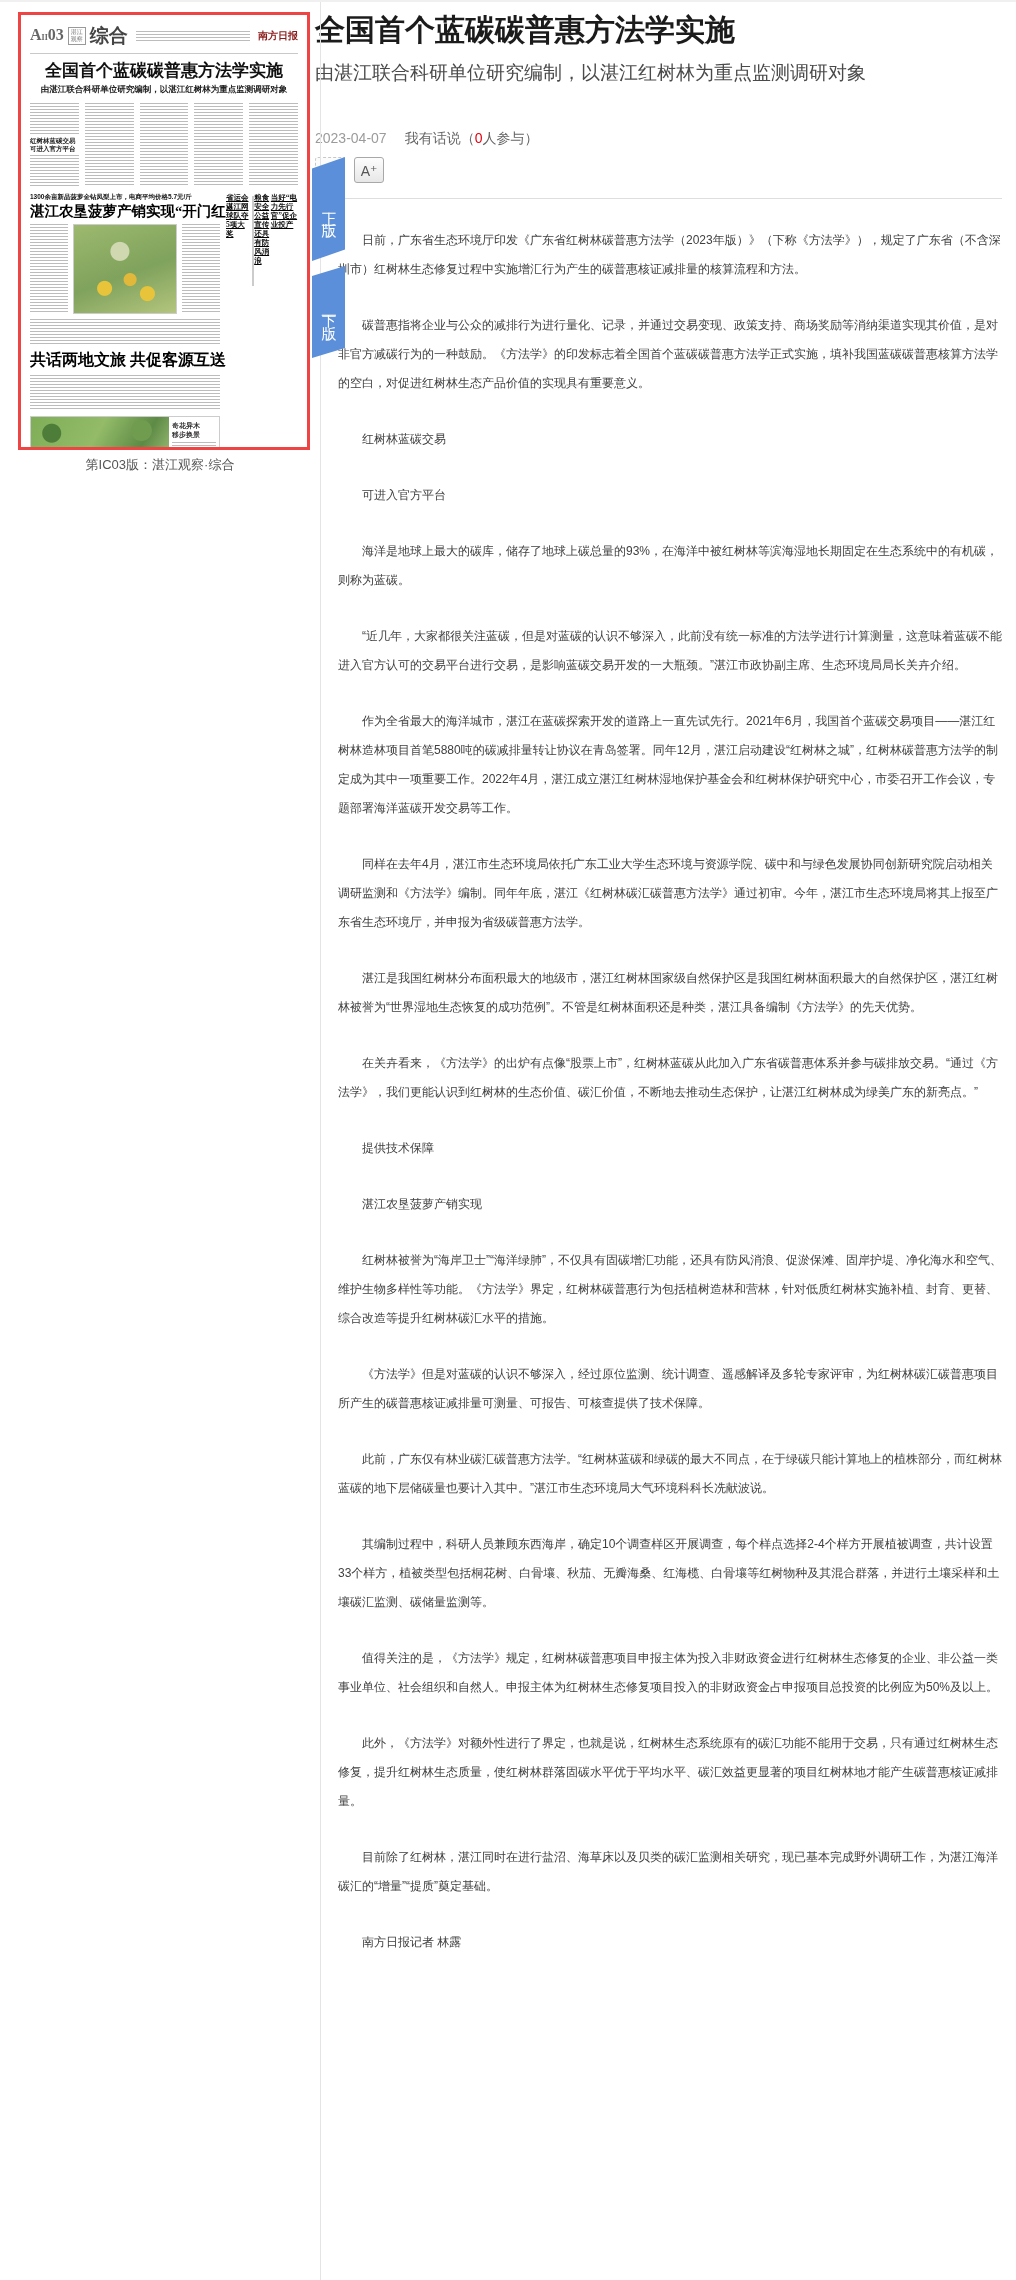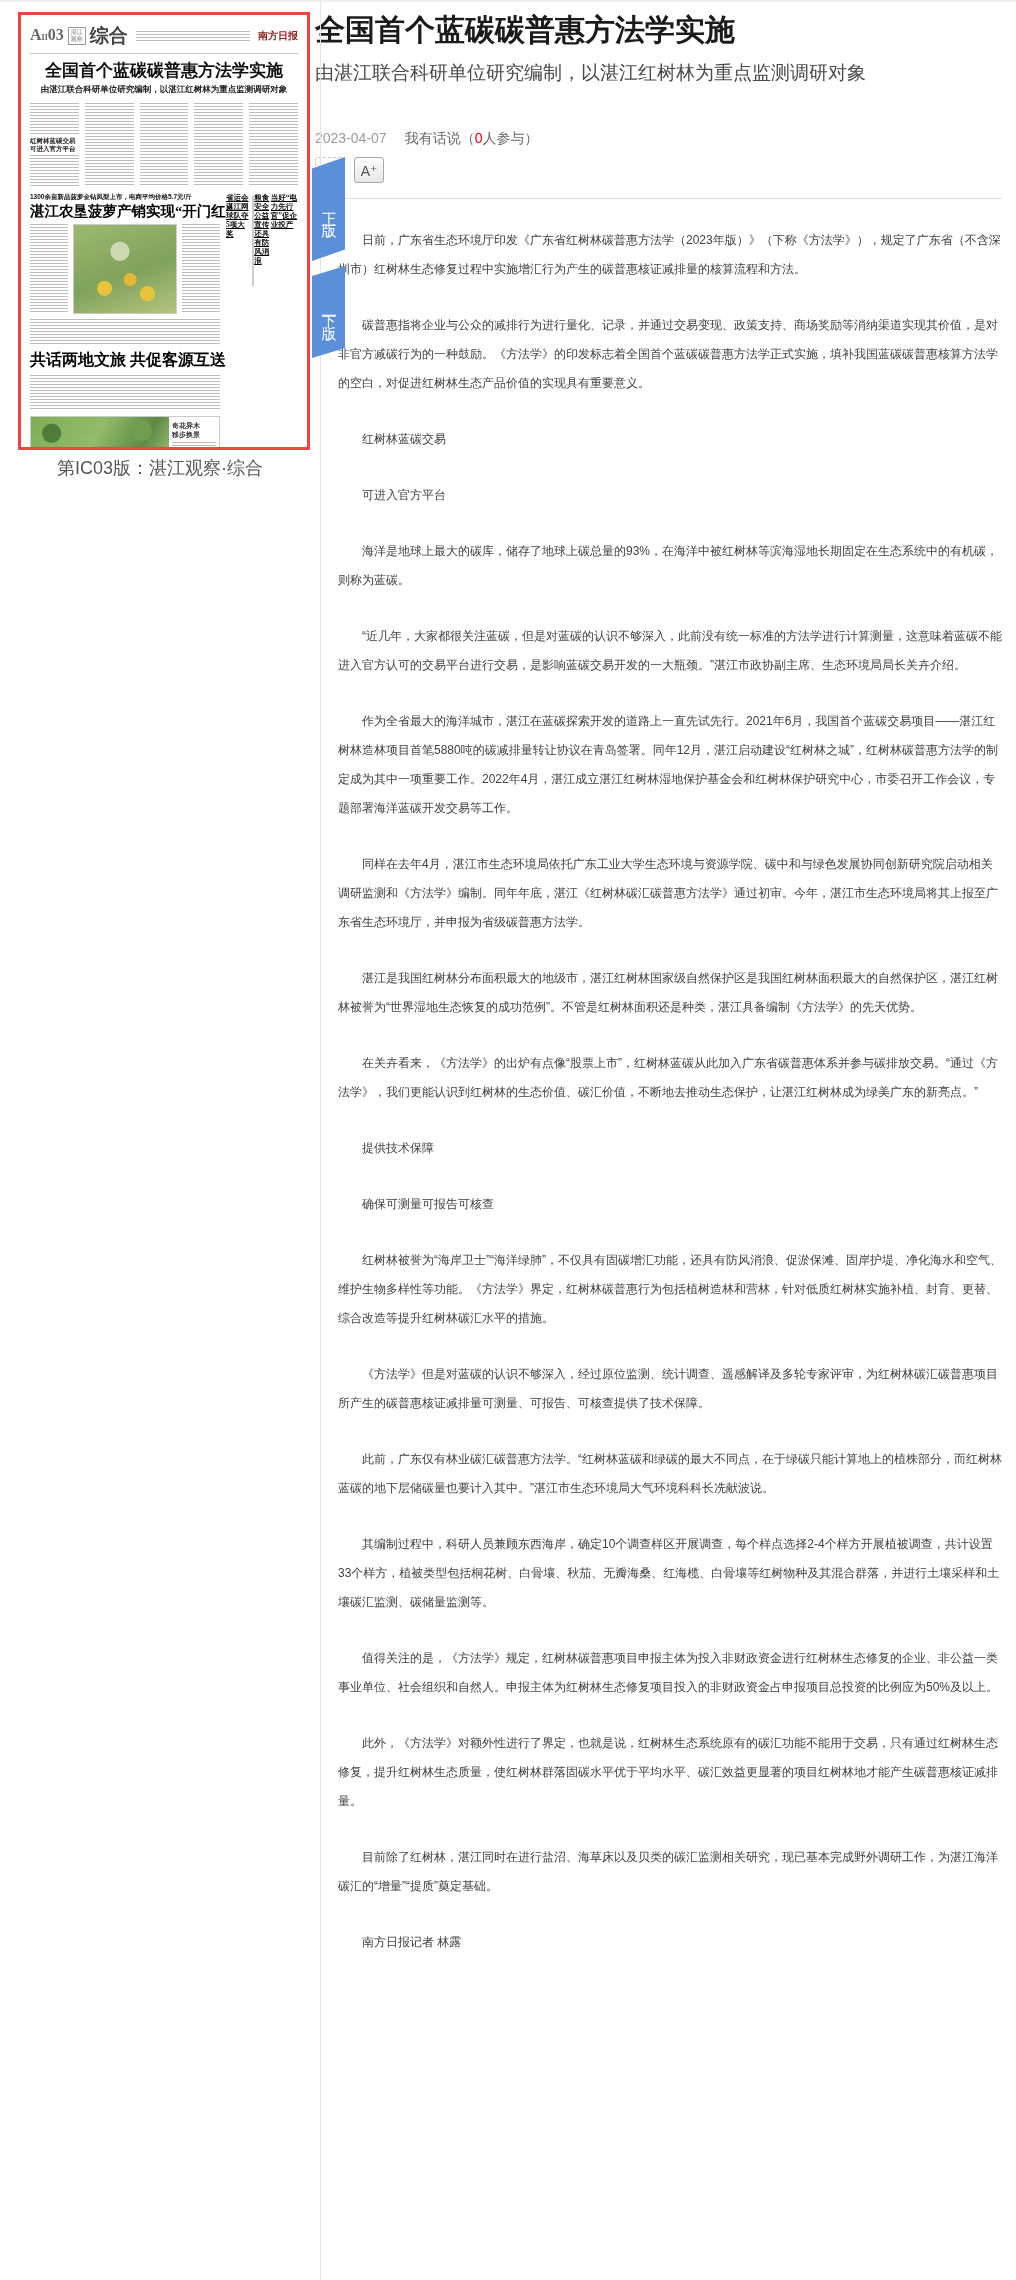--- a/index.html
+++ b/index.html
@@ -69,21 +69,21 @@
 
   .r-hl { font-size:7.5px; font-weight:bold; color:#111; line-height:9px; font-family:"Liberation Serif",serif; }
   .photo-tennis { height:88px; border:1px solid #ccc; margin-top:3px;
       background:
         radial-gradient(circle at 45% 55%, #e8e4da 0 5px, rgba(0,0,0,0) 6px),
         linear-gradient(180deg,#8cb475 0 42%,#5d9173 42% 50%,#3f7e86 50% 100%); }
   .rfake { margin-top:4px; }
 
   
   .thumb-caption { position:absolute; left:0; top:454px; width:320px; text-align:center;
-                   font-size:18px; color:#555; }
+                   font-size:13px; color:#555; }
 
   
   .tabs { position:absolute; left:312px; top:155px; width:33px; z-index:5; }
   .tab { width:33px; background:#5b8fd9; color:#fff; display:flex; align-items:center;
          justify-content:center; writing-mode:vertical-lr; text-orientation:upright;
          font-size:15px; letter-spacing:6px; cursor:pointer; user-select:none;
          clip-path:polygon(0 11%,100% 0,100% 89%,0 100%); }
   .tab.prev { height:104px; margin-bottom:5px; }
   .tab.next { height:92px; }
 
@@ -193,21 +193,21 @@
         <p class="para">碳普惠指将企业与公众的减排行为进行量化、记录，并通过交易变现、政策支持、商场奖励等消纳渠道实现其价值，是对非官方减碳行为的一种鼓励。《方法学》的印发标志着全国首个蓝碳碳普惠方法学正式实施，填补我国蓝碳碳普惠核算方法学的空白，对促进红树林生态产品价值的实现具有重要意义。</p>
         <p class="para">红树林蓝碳交易</p>
         <p class="para">可进入官方平台</p>
         <p class="para">海洋是地球上最大的碳库，储存了地球上碳总量的93%，在海洋中被红树林等滨海湿地长期固定在生态系统中的有机碳，则称为蓝碳。</p>
         <p class="para">“近几年，大家都很关注蓝碳，但是对蓝碳的认识不够深入，此前没有统一标准的方法学进行计算测量，这意味着蓝碳不能进入官方认可的交易平台进行交易，是影响蓝碳交易开发的一大瓶颈。”湛江市政协副主席、生态环境局局长关卉介绍。</p>
         <p class="para">作为全省最大的海洋城市，湛江在蓝碳探索开发的道路上一直先试先行。2021年6月，我国首个蓝碳交易项目——湛江红树林造林项目首笔5880吨的碳减排量转让协议在青岛签署。同年12月，湛江启动建设“红树林之城”，红树林碳普惠方法学的制定成为其中一项重要工作。2022年4月，湛江成立湛江红树林湿地保护基金会和红树林保护研究中心，市委召开工作会议，专题部署海洋蓝碳开发交易等工作。</p>
         <p class="para">同样在去年4月，湛江市生态环境局依托广东工业大学生态环境与资源学院、碳中和与绿色发展协同创新研究院启动相关调研监测和《方法学》编制。同年年底，湛江《红树林碳汇碳普惠方法学》通过初审。今年，湛江市生态环境局将其上报至广东省生态环境厅，并申报为省级碳普惠方法学。</p>
         <p class="para">湛江是我国红树林分布面积最大的地级市，湛江红树林国家级自然保护区是我国红树林面积最大的自然保护区，湛江红树林被誉为“世界湿地生态恢复的成功范例”。不管是红树林面积还是种类，湛江具备编制《方法学》的先天优势。</p>
         <p class="para">在关卉看来，《方法学》的出炉有点像“股票上市”，红树林蓝碳从此加入广东省碳普惠体系并参与碳排放交易。“通过《方法学》，我们更能认识到红树林的生态价值、碳汇价值，不断地去推动生态保护，让湛江红树林成为绿美广东的新亮点。”</p>
         <p class="para">提供技术保障</p>
-        <p class="para">确保可测量可报告可核查</p>
+        <p class="para">湛江农垦菠萝产销实现</p>
         <p class="para">红树林被誉为“海岸卫士”“海洋绿肺”，不仅具有固碳增汇功能，还具有防风消浪、促淤保滩、固岸护堤、净化海水和空气、维护生物多样性等功能。《方法学》界定，红树林碳普惠行为包括植树造林和营林，针对低质红树林实施补植、封育、更替、综合改造等提升红树林碳汇水平的措施。</p>
         <p class="para">《方法学》但是对蓝碳的认识不够深入，经过原位监测、统计调查、遥感解译及多轮专家评审，为红树林碳汇碳普惠项目所产生的碳普惠核证减排量可测量、可报告、可核查提供了技术保障。</p>
         <p class="para">此前，广东仅有林业碳汇碳普惠方法学。“红树林蓝碳和绿碳的最大不同点，在于绿碳只能计算地上的植株部分，而红树林蓝碳的地下层储碳量也要计入其中。”湛江市生态环境局大气环境科科长冼献波说。</p>
         <p class="para">其编制过程中，科研人员兼顾东西海岸，确定10个调查样区开展调查，每个样点选择2-4个样方开展植被调查，共计设置33个样方，植被类型包括桐花树、白骨壤、秋茄、无瓣海桑、红海榄、白骨壤等红树物种及其混合群落，并进行土壤采样和土壤碳汇监测、碳储量监测等。</p>
         <p class="para">值得关注的是，《方法学》规定，红树林碳普惠项目申报主体为投入非财政资金进行红树林生态修复的企业、非公益一类事业单位、社会组织和自然人。申报主体为红树林生态修复项目投入的非财政资金占申报项目总投资的比例应为50%及以上。</p>
         <p class="para">此外，《方法学》对额外性进行了界定，也就是说，红树林生态系统原有的碳汇功能不能用于交易，只有通过红树林生态修复，提升红树林生态质量，使红树林群落固碳水平优于平均水平、碳汇效益更显著的项目红树林地才能产生碳普惠核证减排量。</p>
         <p class="para">目前除了红树林，湛江同时在进行盐沼、海草床以及贝类的碳汇监测相关研究，现已基本完成野外调研工作，为湛江海洋碳汇的“增量”“提质”奠定基础。</p>
         <p class="para">南方日报记者 林露</p>
       </div>
   </div>

